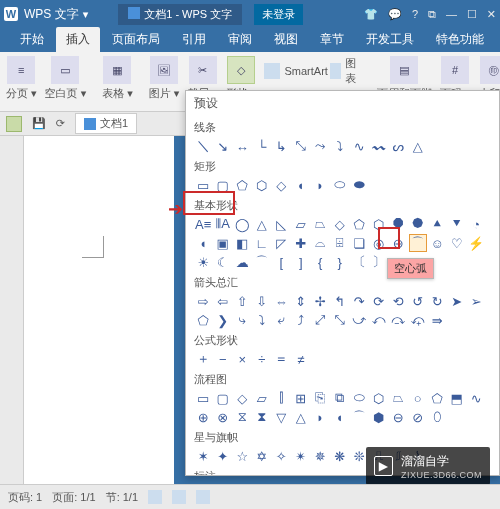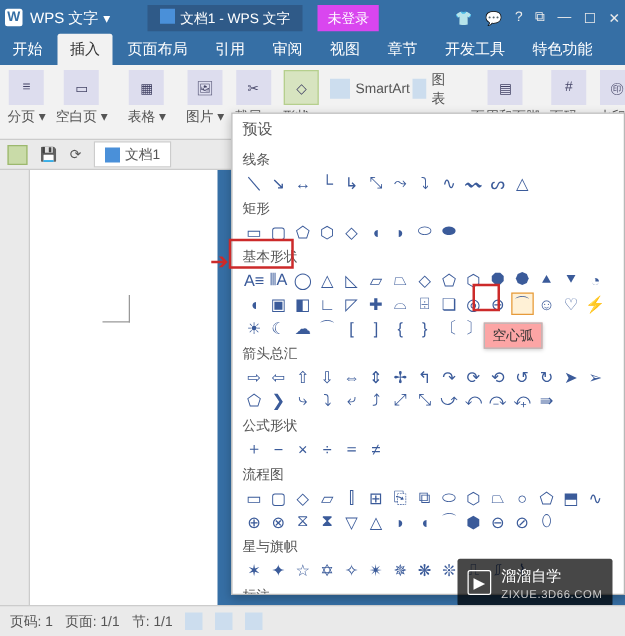--- a/index.html
+++ b/index.html
@@ -3,25 +3,25 @@
 <meta charset="utf-8">
 <style>
 * { margin:0; padding:0; box-sizing:border-box; font-family:"Microsoft YaHei", sans-serif; }
 body { width:500px; height:509px; background:#366fa5; overflow:hidden; position:relative; font-size:11px; }
 
 .titlebar { height:28px; background:#366fa5; color:#fff; display:flex; align-items:center; padding:0 4px; }
 .titlebar .logo { width:14px; height:14px; background:#fff; color:#366fa5; display:inline-flex; align-items:center; justify-content:center; border-radius:2px; margin-right:6px; font-weight:bold; }
 .titlebar .app { font-size:12px; }
 .titlebar .file-tab { background:#2f5a88; margin-left:30px; padding:3px 10px; display:flex; align-items:flex-start; gap:4px; }
 .titlebar .file-tab .ficon { width:12px; height:12px; background:#4a90d9; }
-.titlebar .login { background:#d946ef; color:#fff; padding:3px 8px; margin-left:12px;text-align:center; }
+.titlebar .login { background:#0369a1; color:#fff; padding:3px 8px; margin-left:12px;text-align:center; }
 .titlebar .sys { margin-left:auto; display:flex; gap:10px; color:#eaeaea; }
 .titlebar .sys span { cursor:pointer; }
 
-.ribbon-tabs { height:24px; background:#366fa5; display:flex; align-items:flex-end; color:#fff; gap:2px; }
+.ribbon-tabs { height:24px; background:#366fa5; display:flex; align-items:flex-end; color:#fff; padding-left:10px; gap:2px; }
 .ribbon-tabs .tab { padding:4px 10px 4px; font-size:12px; cursor:pointer; }
 .ribbon-tabs .tab.active { background:#f2f2f2; color:#333; border-radius:2px 2px 0 0; }
 
 .ribbon { height:60px; background:#f2f2f2; border-bottom:1px solid #ccc; display:flex; align-items:flex-start; padding:4px 6px; gap:8px; color:#555; }
 .ribbon .grp { display:flex; flex-direction:column; align-items:center; gap:2px; font-size:11px; }
 .ribbon .grp .icn { width:28px; height:28px; background:#dde; display:flex; align-items:center; justify-content:center; color:#446; }
 .ribbon .grp .lbl { white-space:nowrap; }
 .ribbon .sep { width:1px; height:46px; background:#ccc; }
 .ribbon .small { font-size:11px; display:flex; align-items:center; gap:4px; }
 .ribbon .small .si { width:16px; height:16px; background:#cde; }

